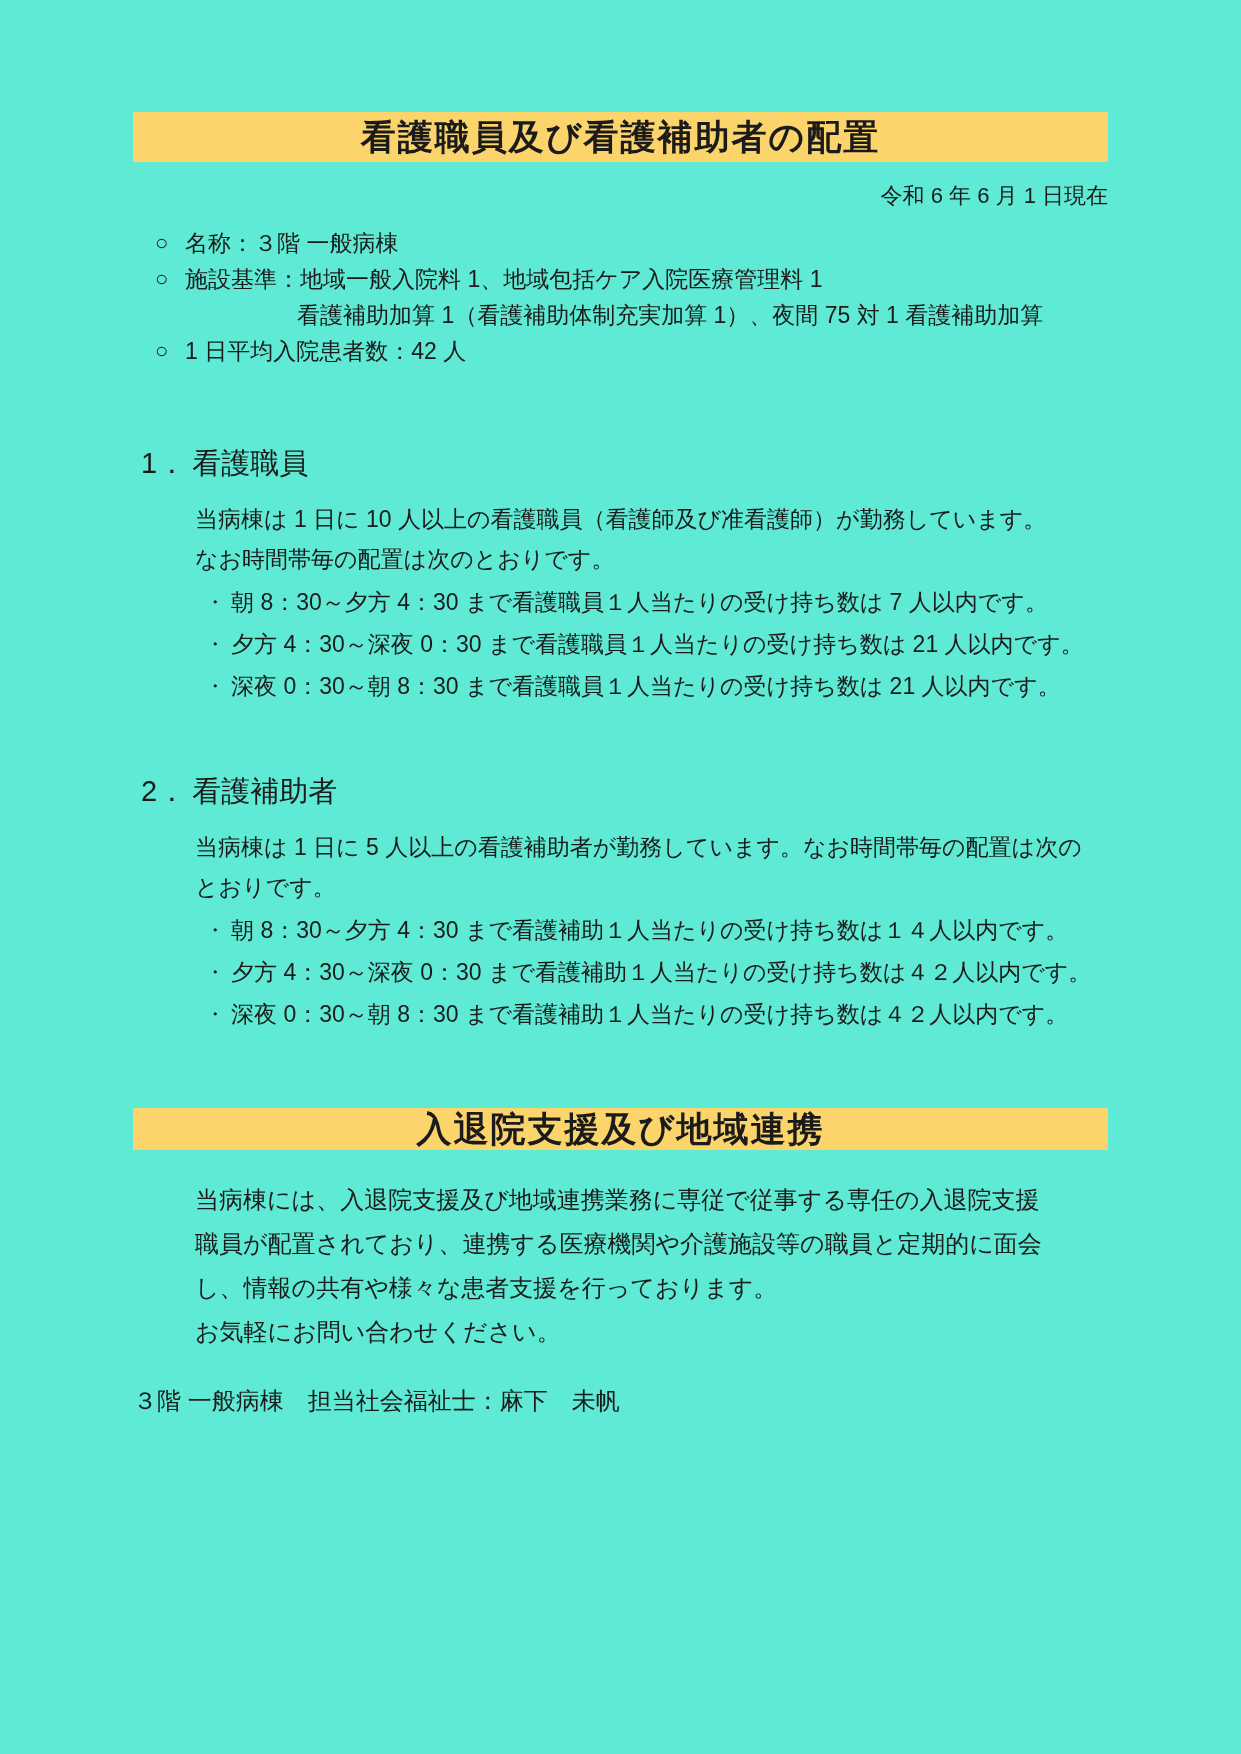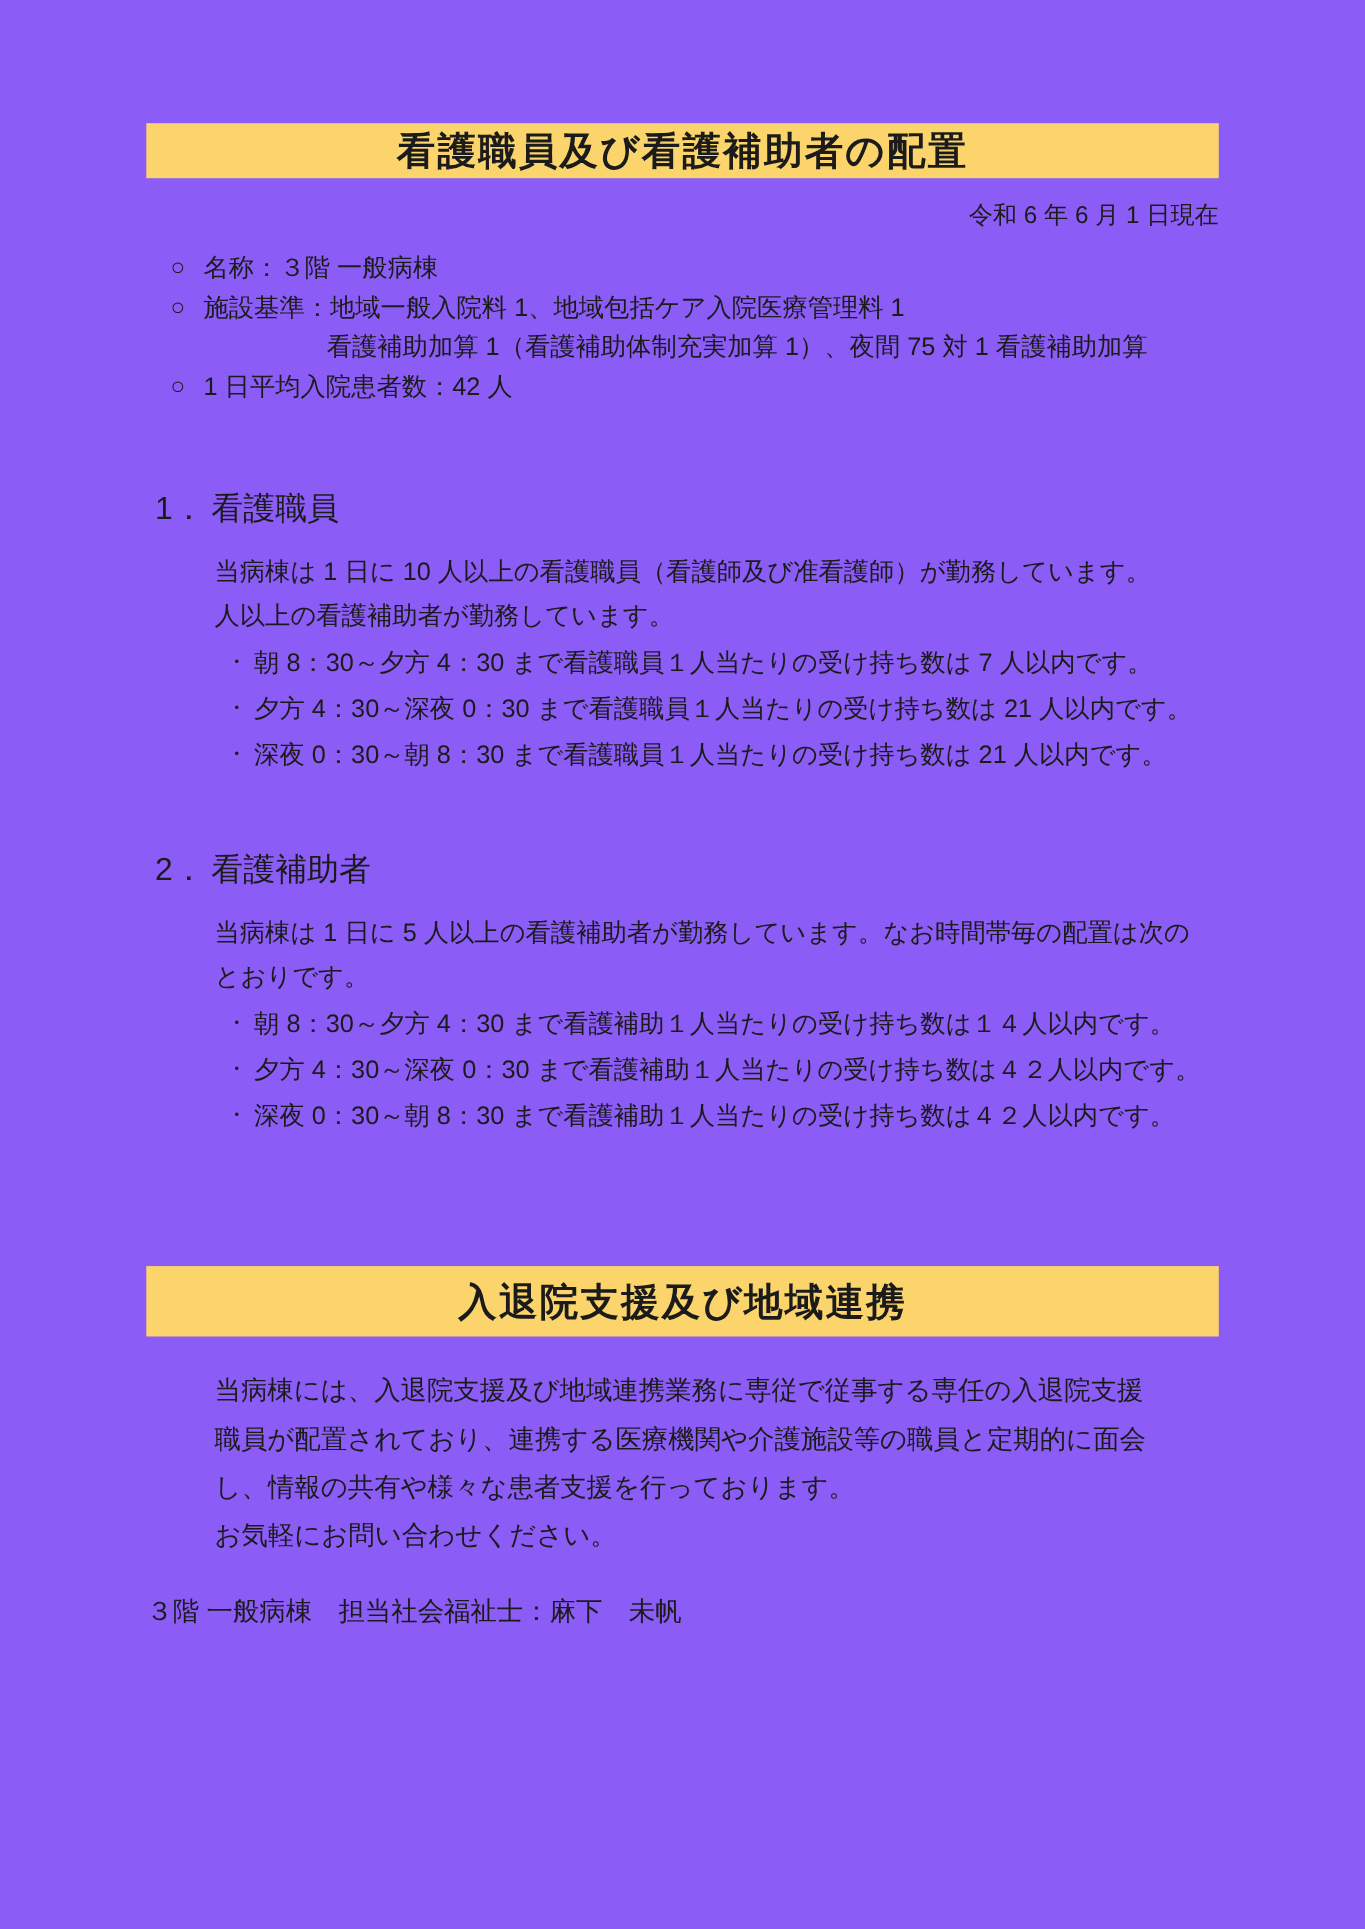--- a/index.html
+++ b/index.html
@@ -1,39 +1,39 @@
 <!DOCTYPE html>
 <html lang="ja"><head>
 <meta charset="utf-8">
 <style>
   html, body { margin: 0; padding: 0; background: #e8e8e8; }
   .page {
     position: relative;
     width: 1241px;
     height: 1754px;
     margin: 0 auto;
-    background: #8b5cf6;
+    background: #5eead4;
     color: #1b1b1b;
     font-family: "Liberation Sans", "DejaVu Sans", sans-serif;
     overflow: hidden;
   }
   .content { padding: 0 133px; }
 
   .banner {
     height: 50px;
     background: #fbd46c;
     display: flex;
     align-items: center;
     justify-content: center;
     font-size: 35px;
     font-weight: bold;
     letter-spacing: 2px;
   }
   .banner-top { margin-top: 112px; }
-  .banner-discharge { margin-top: 116px; height: 64px; }
+  .banner-discharge { margin-top: 73px; height: 42px; }
 
   .date-line {
     margin-top: 19px;
     text-align: right;
     font-size: 22px;
     line-height: 30px;
   }
 
   .overview { margin-top: 14px; font-size: 23px; }
   .ov-row { display: flex; line-height: 36px; }
@@ -97,21 +97,21 @@
         <span class="ov-marker">○</span>
         <span class="ov-text">1 日平均入院患者数：42 人</span>
       </div>
     </div>
 
     <div class="section-heading">
       <span class="sec-num">1．</span><span>看護職員</span>
     </div>
     <div class="para">
       <div class="line">当病棟は 1 日に 10 人以上の看護職員（看護師及び准看護師）が勤務しています。</div>
-      <div class="line">人以上の看護補助者が勤務しています。</div>
+      <div class="line">なお時間帯毎の配置は次のとおりです。</div>
     </div>
     <div class="bullets">
       <div class="bullet-row">
         <span class="bullet-marker">・</span>
         <span>朝 8：30～夕方 4：30 まで看護職員１人当たりの受け持ち数は 7 人以内です。</span>
       </div>
       <div class="bullet-row">
         <span class="bullet-marker">・</span>
         <span>夕方 4：30～深夜 0：30 まで看護職員１人当たりの受け持ち数は 21 人以内です。</span>
       </div>

